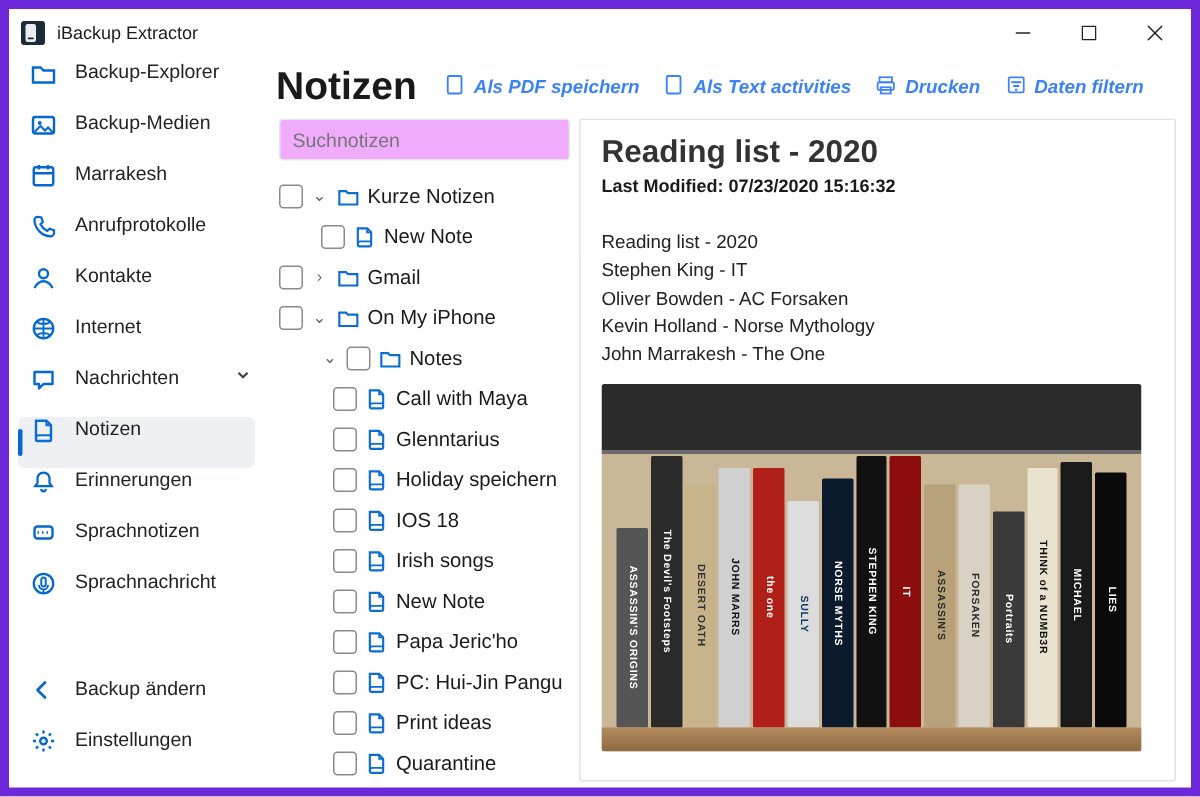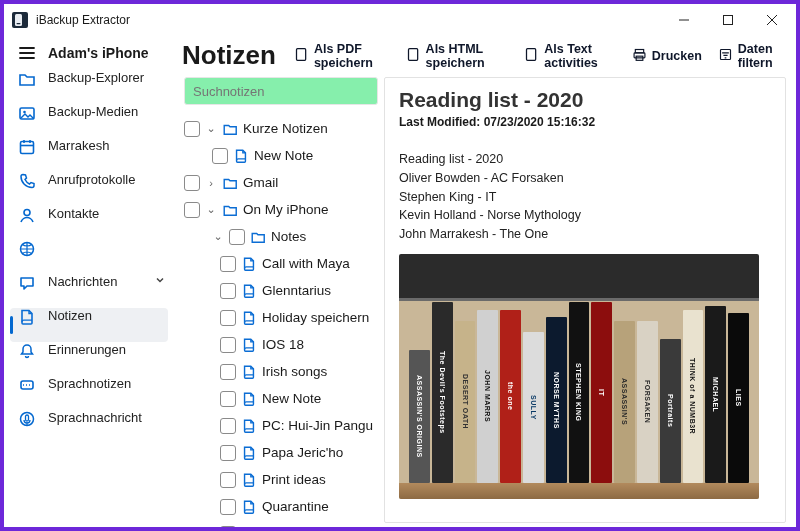--- a/index.html
+++ b/index.html
@@ -1,17 +1,17 @@
 <!DOCTYPE html>
 <html><head>
 <meta charset="utf-8">
 <style>
 * { box-sizing: border-box; margin: 0; padding: 0; }
 html, body { width: 800px; height: 531px; overflow: hidden; font-family: "Segoe UI", Arial, sans-serif; font-size: 13px; color: #1a1a1a; background: #fff; }
-.window { width: 800px; height: 531px; border: 4px solid #6d28d9; background: #fff; display: flex; flex-direction: column; }
+.window { width: 800px; height: 531px; border: 6px solid #6d28d9; background: #fff; display: flex; flex-direction: column; }
 .titlebar { height: 32px; display: flex; align-items: center; padding: 0 2px 0 8px; }
 .titlebar .appicon { width: 16px; height: 16px; margin-right: 8px; }
 .titlebar .title { flex: 1; font-size: 12px; }
 .tbtn { width: 44px; height: 30px; display: flex; align-items: center; justify-content: center; color: #222; }
 .tbtn svg { width: 10px; height: 10px; }
 .body { flex: 1; display: flex; overflow: hidden; }
 .sidebar { width: 170px; border-right: 0; display: flex; flex-direction: column; padding-top: 2px; }
 .sb-header { display: flex; align-items: center; padding: 6px 10px 8px 14px; }
 .hamburger { width: 18px; height: 18px; margin-right: 12px; }
 .devname { font-size: 14px; font-weight: 600; }
@@ -20,25 +20,25 @@
 .sb-item .icon { width: 18px; height: 18px; margin-right: 12px; color: #0468cf; flex: none; }
 .sb-item .icon svg { width: 18px; height: 18px; }
 .sb-item .lbl { font-size: 13px; color: #222; flex: 1; }
 .sb-item .chev { color: #555; }
 .sb-item.active { background: #eef0f3; border-radius: 4px; margin: 0 6px; padding-left: 8px; }
 .sb-item.active::before { content: ""; position: absolute; left: 0; top: 8px; bottom: 8px; width: 3px; background: #0468cf; border-radius: 2px; }
 .sb-foot { padding-bottom: 6px; }
 .main { flex: 1; display: flex; flex-direction: column; overflow: hidden; }
 .toolbar { display: flex; align-items: center; padding: 4px 10px 6px 8px; gap: 14px; }
 .page-title { font-size: 26px; font-weight: 600; margin-right: 4px; }
-.tool { display: flex; align-items: center; gap: 5px; color: #0f172a; font-size: 12.5px; font-weight: 600; cursor: pointer; }
+.tool { display: flex; align-items: center; gap: 5px; color: #3b82f6; font-size: 12.5px; font-weight: 600; cursor: pointer; font-style: italic; }
 .tool svg { width: 15px; height: 15px; }
 .content { flex: 1; display: flex; overflow: hidden; }
 .tree-col { width: 210px; padding: 0 6px 0 10px; overflow: hidden; }
-.search { width: 100%; background: #86efac; border: 1px solid #e6e6e6; border-radius: 3px; height: 28px; padding: 0 8px; font-size: 13px; color: #555; margin-bottom: 10px; }
+.search { width: 100%; background: #f0abfc; border: 1px solid #e6e6e6; border-radius: 3px; height: 28px; padding: 0 8px; font-size: 13px; color: #555; margin-bottom: 10px; }
 .tree { font-size: 13.5px; }
 .trow { display: flex; align-items: center; height: 27px; gap: 5px; }
 .cb { width: 16px; height: 16px; border: 1.5px solid #8a8a8a; border-radius: 3px; flex: none; }
 .exp { width: 12px; text-align: center; color: #666; font-size: 11px; }
 .nicon { width: 16px; height: 16px; flex: none; }
 .nicon svg { width: 16px; height: 16px; }
 .tlbl { white-space: nowrap; overflow: hidden; text-overflow: ellipsis; }
 .ind1 { padding-left: 0; }
 .ind2 { padding-left: 28px; }
 .ind3 { padding-left: 36px; }
@@ -166,26 +166,20 @@
     <div class="tbtn">
         <svg viewBox="0 0 10 10">
           <path d="M0 0l10 10M10 0L0 10" stroke="#222" stroke-width="1"></path>
         </svg>
       </div>
   </div>
 
   <div class="body">
 
     <div class="sidebar">
-      <div class="sb-header">
-        <span class="hamburger"><svg viewBox="0 0 18 18">
-              <use href="#i-hamb"></use>
-            </svg></span>
-        <span class="devname">Adam's iPhone</span>
-      </div>
       <div class="sb-list" id="sb-list">
           <div class="sb-item">
             <span class="icon"><svg viewBox="0 0 18 18">
                 <use href="#i-folder"></use>
               </svg></span>
             <span class="lbl">Backup-Explorer</span>
           </div>
           <div class="sb-item">
             <span class="icon"><svg viewBox="0 0 18 18">
                 <use href="#i-images"></use>
@@ -207,20 +201,21 @@
           <div class="sb-item">
             <span class="icon"><svg viewBox="0 0 18 18">
                 <use href="#i-contacts"></use>
               </svg></span>
             <span class="lbl">Kontakte</span>
           </div>
           <div class="sb-item">
             <span class="icon"><svg viewBox="0 0 18 18">
                 <use href="#i-globe"></use>
               </svg></span>
+            <span class="lbl">Internet</span>
           </div>
           <div class="sb-item">
             <span class="icon"><svg viewBox="0 0 18 18">
                 <use href="#i-chat"></use>
               </svg></span>
             <span class="lbl">Nachrichten</span>
             <span class="chev"><svg width="12" height="12" viewBox="0 0 12 12">
                 <path d="M3 4.5l3 3 3-3" fill="none" stroke="#444" stroke-width="1.5"></path>
               </svg></span>
           </div>
@@ -240,44 +235,52 @@
             <span class="icon"><svg viewBox="0 0 18 18">
                 <use href="#i-memo"></use>
               </svg></span>
             <span class="lbl">Sprachnotizen</span>
           </div>
           <div class="sb-item">
             <span class="icon"><svg viewBox="0 0 18 18">
                 <use href="#i-voice"></use>
               </svg></span>
             <span class="lbl">Sprachnachricht</span>
+          </div>
+        </div>
+      <div class="sb-foot" id="sb-foot">
+          <div class="sb-item">
+            <span class="icon"><svg viewBox="0 0 18 18">
+                <use href="#i-back"></use>
+              </svg></span>
+            <span class="lbl">Backup ändern</span>
+          </div>
+          <div class="sb-item">
+            <span class="icon"><svg viewBox="0 0 18 18">
+                <use href="#i-gear"></use>
+              </svg></span>
+            <span class="lbl">Einstellungen</span>
           </div>
         </div>
     </div>
 
     <div class="main">
       <div class="toolbar">
         <span class="page-title">Notizen</span>
         <div id="tools" style="display:flex;gap:16px;flex:1">
             <div class="tool">
               <span><svg viewBox="0 0 18 18">
                   <use href="#i-doc"></use>
                 </svg></span>
               <span>Als PDF speichern</span>
             </div>
             <div class="tool">
               <span><svg viewBox="0 0 18 18">
                   <use href="#i-doc"></use>
                 </svg></span>
-              <span>Als HTML speichern</span>
-            </div>
-            <div class="tool">
-              <span><svg viewBox="0 0 18 18">
-                  <use href="#i-doc"></use>
-                </svg></span>
               <span>Als Text activities</span>
             </div>
             <div class="tool">
               <span><svg viewBox="0 0 18 18">
                   <use href="#i-print"></use>
                 </svg></span>
               <span>Drucken</span>
             </div>
             <div class="tool">
               <span><svg viewBox="0 0 18 18">
@@ -370,28 +373,28 @@
                 <span class="nicon"><svg viewBox="0 0 18 18">
                     <use href="#i-notepage"></use>
                   </svg></span>
                 <span class="tlbl">New Note</span>
               </div>
               <div class="trow ind3">
                 <span class="cb"></span>
                 <span class="nicon"><svg viewBox="0 0 18 18">
                     <use href="#i-notepage"></use>
                   </svg></span>
+                <span class="tlbl">Papa Jeric'ho</span>
+              </div>
+              <div class="trow ind3">
+                <span class="cb"></span>
+                <span class="nicon"><svg viewBox="0 0 18 18">
+                    <use href="#i-notepage"></use>
+                  </svg></span>
                 <span class="tlbl">PC: Hui-Jin Pangu</span>
-              </div>
-              <div class="trow ind3">
-                <span class="cb"></span>
-                <span class="nicon"><svg viewBox="0 0 18 18">
-                    <use href="#i-notepage"></use>
-                  </svg></span>
-                <span class="tlbl">Papa Jeric'ho</span>
               </div>
               <div class="trow ind3">
                 <span class="cb"></span>
                 <span class="nicon"><svg viewBox="0 0 18 18">
                     <use href="#i-notepage"></use>
                   </svg></span>
                 <span class="tlbl">Print ideas</span>
               </div>
               <div class="trow ind3">
                 <span class="cb"></span>
@@ -407,22 +410,22 @@
                   </svg></span>
                 <span class="tlbl">Scary</span>
               </div>
             </div>
         </div>
         <div class="preview">
           <div class="pv-title">Reading list - 2020</div>
           <div class="pv-modified">Last Modified: 07/23/2020 15:16:32</div>
           <div class="pv-body" id="pv-lines">
               <div>Reading list - 2020</div>
+              <div>Stephen King - IT</div>
               <div>Oliver Bowden - AC Forsaken</div>
-              <div>Stephen King - IT</div>
               <div>Kevin Holland - Norse Mythology</div>
               <div>John Marrakesh - The One</div>
             </div>
           <div class="pv-img">
             <div class="shelf-bg"></div>
             <div class="books" id="books">
                 <div class="book" style="background: rgb(85, 85, 85); height: 72%;">ASSASSIN'S ORIGINS</div>
                 <div class="book" style="background: rgb(42, 42, 42); height: 98%;">The Devil's Footsteps</div>
                 <div class="book" style="background: rgb(198, 179, 138); height: 88%; color: rgb(51, 51, 51);">DESERT OATH</div>
                 <div class="book" style="background: rgb(208, 208, 208); height: 94%; color: rgb(17, 17, 17);">JOHN MARRS</div>

